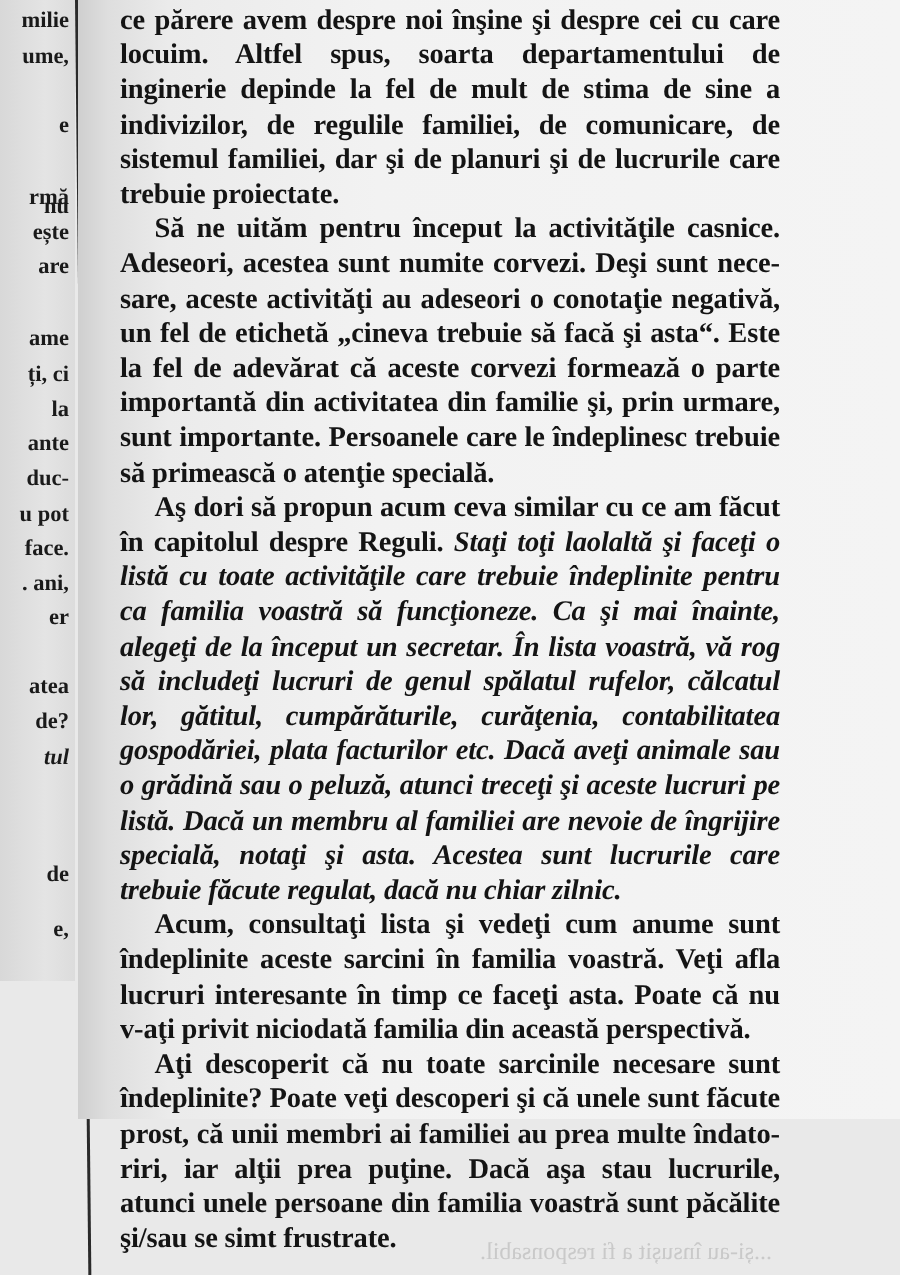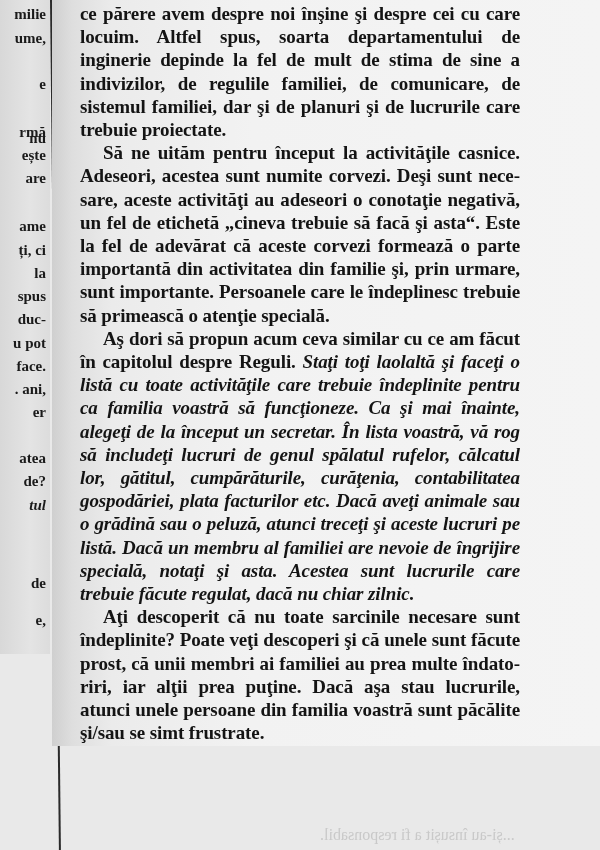--- a/index.html
+++ b/index.html
@@ -91,21 +91,21 @@
     <span class="frag" style="top: 6px;">milie</span>
     <span class="frag" style="top: 30px; font-family: Liberation Serif, serif;">ume,</span>
     <span class="frag" style="top: 76px;">e</span>
     <span class="frag" style="top: 100px; margin-top: 30px;">nu</span>
     <span class="frag" style="top: 124px;">rmă</span>
     <span class="frag" style="top: 147px;">ește</span>
     <span class="frag" style="top: 170px;">are</span>
     <span class="frag" style="top: 218px;">ame</span>
     <span class="frag" style="top: 242px;">ți, ci</span>
     <span class="frag" style="top: 265px;">la</span>
-    <span class="frag" style="top: 288px;">spus</span>
+    <span class="frag" style="top: 288px;">ante</span>
     <span class="frag" style="top: 311px;">duc-</span>
     <span class="frag" style="top: 335px;">u pot</span>
     <span class="frag" style="top: 358px;">face.</span>
     <span class="frag" style="top: 381px;">. ani,</span>
     <span class="frag" style="top: 404px;">er</span>
     <span class="frag" style="top: 450px;">atea</span>
     <span class="frag" style="top: 473px; margin-left: 36px;">de?</span>
     <span class="frag" style="top: 497px; font-style: italic;">tul</span>
     <span class="frag" style="top: 531px; margin-top: 44px;">de</span>
     <span class="frag" style="top: 612px;">e,</span>
@@ -124,17 +124,20 @@
     <p class="para">
       <span>ce părere avem despre noi înşine şi despre cei cu care locuim. Altfel spus, soarta departamentului de inginerie depinde la fel de mult de stima de sine a indivizilor, de regulile familiei, de comunicare, de sistemul familiei, dar şi de planuri şi de lucrurile care trebuie proiectate.</span>
     </p>
     <p class="para indent">
       <span>Să ne uităm pentru început la activităţile casnice. Adeseori, acestea sunt numite corvezi. Deşi sunt nece­sare, aceste activităţi au adeseori o conotaţie negativă, un fel de etichetă „cineva trebuie să facă şi asta“. Este la fel de adevărat că aceste corvezi formează o parte importantă din activitatea din familie şi, prin urmare, sunt importante. Persoanele care le îndeplinesc trebuie să primească o atenţie specială.</span>
     </p>
     <p class="para indent">
       <span>Aş dori să propun acum ceva similar cu ce am făcut în capitolul despre Reguli. </span><span class="it">Staţi toţi laolaltă şi faceţi o listă cu toate activităţile care trebuie îndeplinite pentru ca familia voastră să funcţioneze. Ca şi mai înainte, alegeţi de la început un secretar. În lista voastră, vă rog să includeţi lucruri de genul spălatul rufelor, călcatul lor, gătitul, cumpărăturile, curăţenia, contabilitatea gospodăriei, plata facturilor etc. Dacă aveţi animale sau o grădină sau o peluză, atunci treceţi şi aceste lucruri pe listă. Dacă un membru al familiei are nevoie de îngrijire specială, notaţi şi asta. Acestea sunt lucrurile care trebuie făcute regulat, dacă nu chiar zilnic.</span>
     </p>
     <p class="para indent">
+      <span>Acum, consultaţi lista şi vedeţi cum anume sunt îndeplinite aceste sarcini în familia voastră. Veţi afla lucruri interesante în timp ce faceţi asta. Poate că nu v-aţi privit niciodată familia din această perspectivă.</span>
+    </p>
+    <p class="para indent">
       <span>Aţi descoperit că nu toate sarcinile necesare sunt îndeplinite? Poate veţi descoperi şi că unele sunt făcute prost, că unii membri ai familiei au prea multe îndato­riri, iar alţii prea puţine. Dacă aşa stau lucrurile, atunci unele persoane din familia voastră sunt păcălite şi/sau se simt frustrate.</span>
     </p>
   </div>
   <div class="bleed">...și-au însușit a fi responsabil.</div>
 </div>
 
 </body></html>

